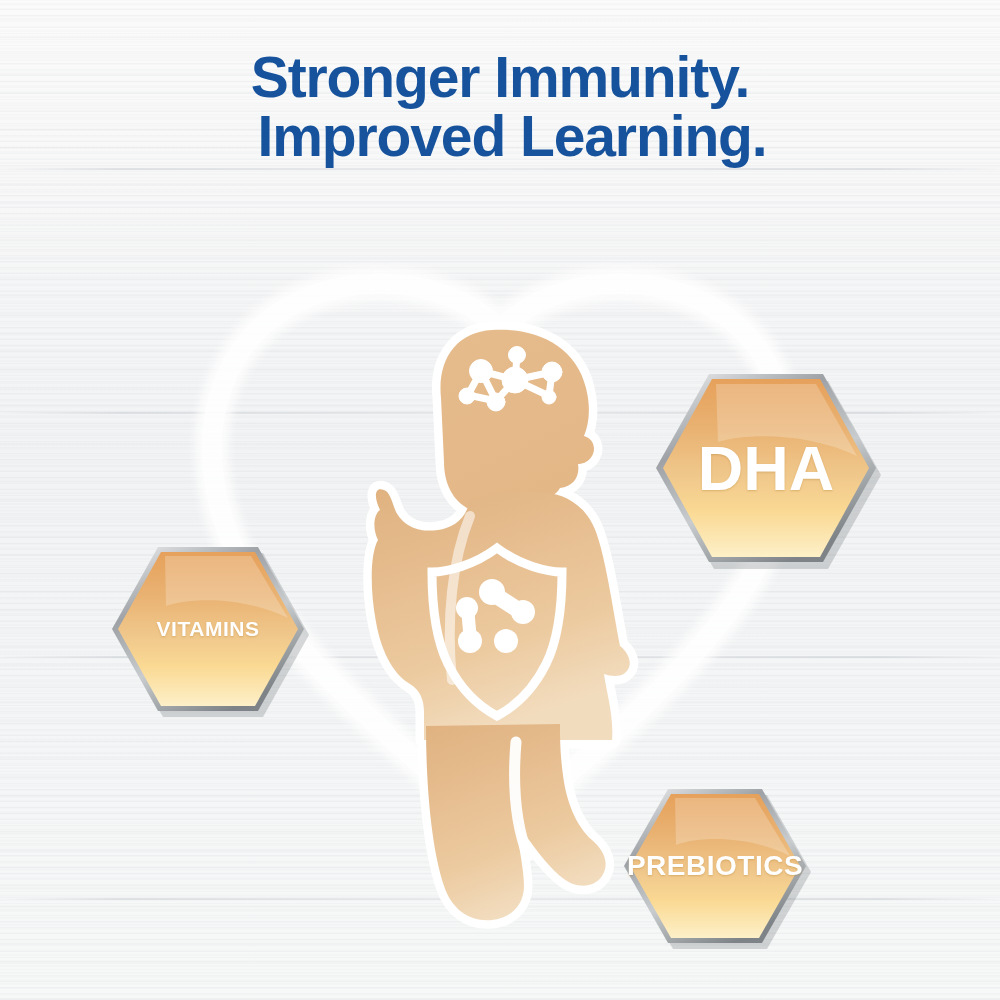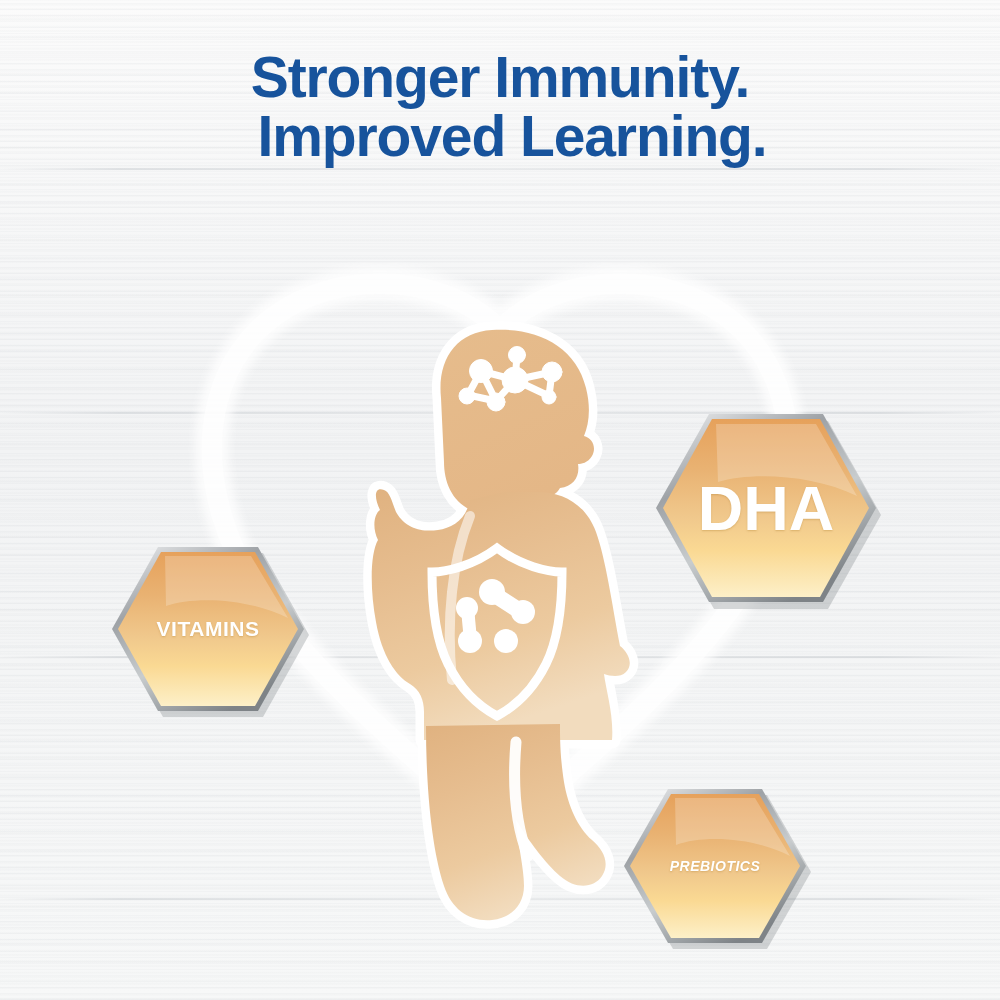--- a/index.html
+++ b/index.html
@@ -79,26 +79,26 @@
   .hex svg{display:block;overflow:visible;}
   .hex-label{
     position:absolute;left:0;top:0;width:100%;height:100%;
     display:flex;align-items:center;justify-content:center;
     color:#ffffff;font-weight:bold;
     font-family:"Liberation Sans", sans-serif;
     text-shadow:0 1px 2px rgba(170,120,40,0.35);
     pointer-events:none;
     letter-spacing:0.5px;
   }
-  #hex-dha{left:652px;top:404px;width:228px;height:208px;}
+  #hex-dha{left:652px;top:364px;width:228px;height:208px;}
   #hex-dha .hex-label{font-size:63px;letter-spacing:0px;}
   #hex-vitamins{left:108px;top:538px;width:200px;height:182px;}
   #hex-vitamins .hex-label{font-size:21px;}
   #hex-prebiotics{left:620px;top:780px;width:190px;height:172px;}
-  #hex-prebiotics .hex-label{font-size:14px;font-style:italic;}
+  #hex-prebiotics .hex-label{font-size:28px;}
 </style>
 </head>
 <body>
 
 <div id="stage">
 
   <div class="bg-wood"></div>
   <div class="plank-line" style="top:168px;"></div>
   <div class="plank-line" style="top:412px;"></div>
   <div class="plank-line" style="top:656px;"></div>

